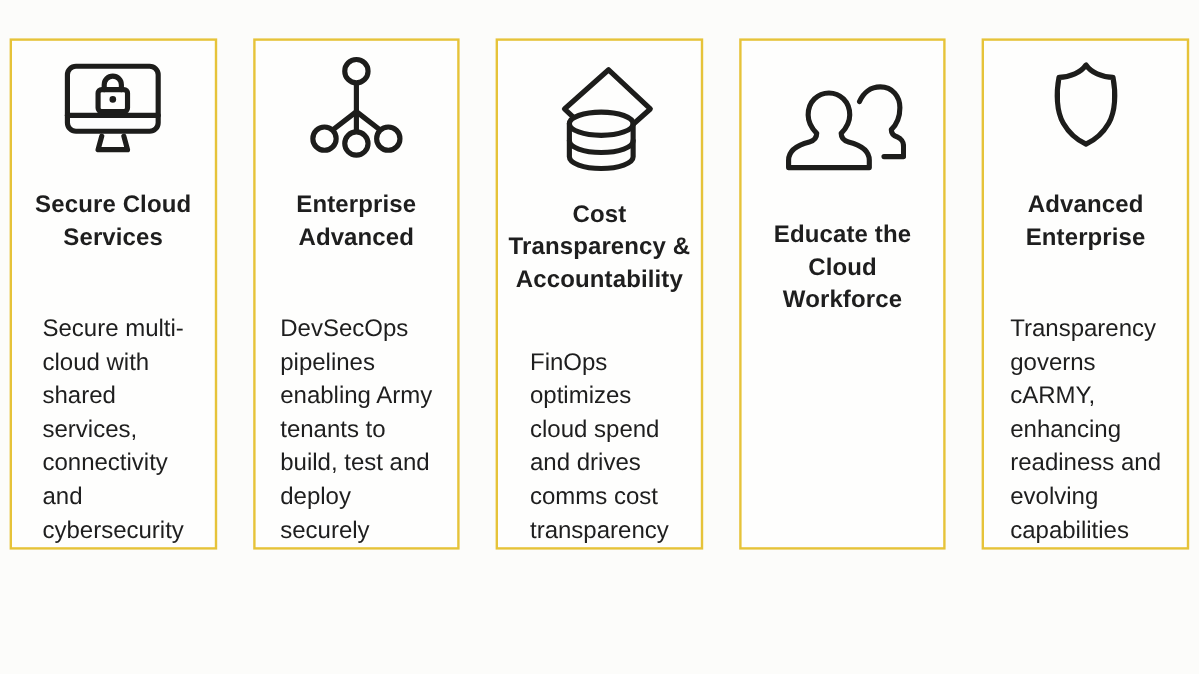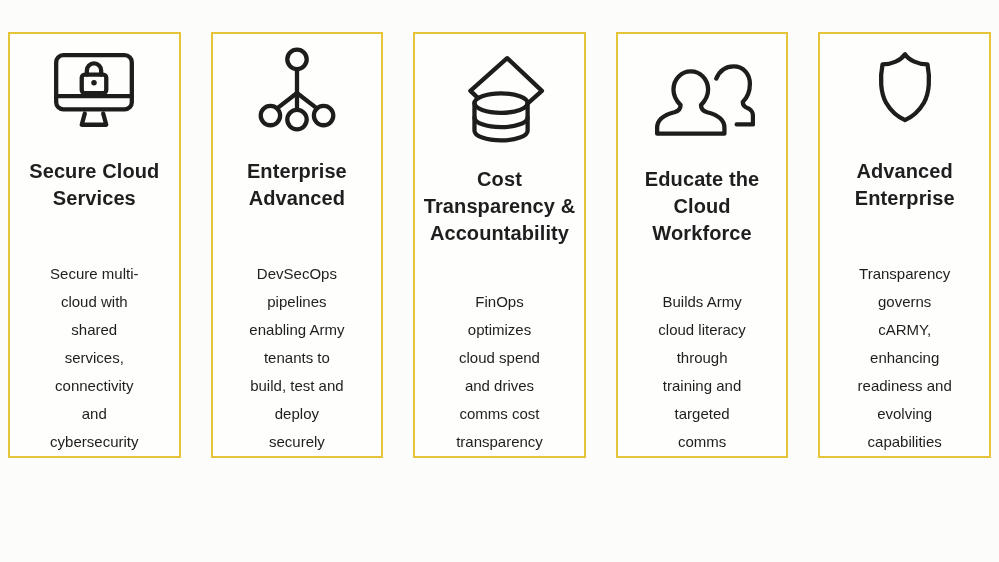--- a/index.html
+++ b/index.html
@@ -61,23 +61,23 @@
     justify-content:center;
     text-align:center;
     white-space:pre-line;
     font-size:20px;
     line-height:27px;
     font-weight:700;
     letter-spacing:.1px;
   }
   .card-body{
     margin-top:38px;
-    text-align:center;
+    text-align:left;
     white-space:pre-line;
-    font-size:15px;
+    font-size:20px;
     line-height:28px;
     font-weight:400;
   }
 </style>
 </head>
 <body>
 
 <div class="cards-row">
 
   <section class="card">
@@ -149,26 +149,20 @@
 
   <section class="card">
     <div class="icon-wrap">
       <svg width="106" height="86" viewBox="0 0 104 84" aria-hidden="true">
         <path class="stk" d="M66 22 c3-7 9-12 17-12 c10 0 16 8 16 17 c0 8 -3 14 -7 18 c0 3 2 5 5 6 c4 2 5 4 5 8 v8 h-16"></path>
         <path class="stkf" d="M8 76 v-6 c0-9 9-13 17-15 c4-1 6-3 6-7 c-4-4 -7-9 -7-15 c0-11 8-18 17-18 c9 0 17 7 17 18 c0 6 -3 11 -7 15 c0 4 2 6 6 7 c8 2 17 6 17 15 v6 z"></path>
       </svg>
     </div>
     <h2 class="card-title">Educate the
 Cloud Workforce</h2>
-    <p class="card-body">Builds Army
-cloud literacy
-through
-training and
-targeted
-comms</p>
   </section>
 
   <section class="card">
     <div class="icon-wrap">
       <svg width="92" height="92" viewBox="0 0 90 90" aria-hidden="true">
         <path class="stk" d="M45 9 C41 15 32 19 23 19 C20.5 32 21 47 26.5 56.5 C32 66 39.5 71 45 73.5 C50.5 71 58 66 63.5 56.5 C69 47 69.5 32 67 19 C58 19 49 15 45 9 Z"></path>
       </svg>
     </div>
     <h2 class="card-title">Advanced
 Enterprise</h2>

